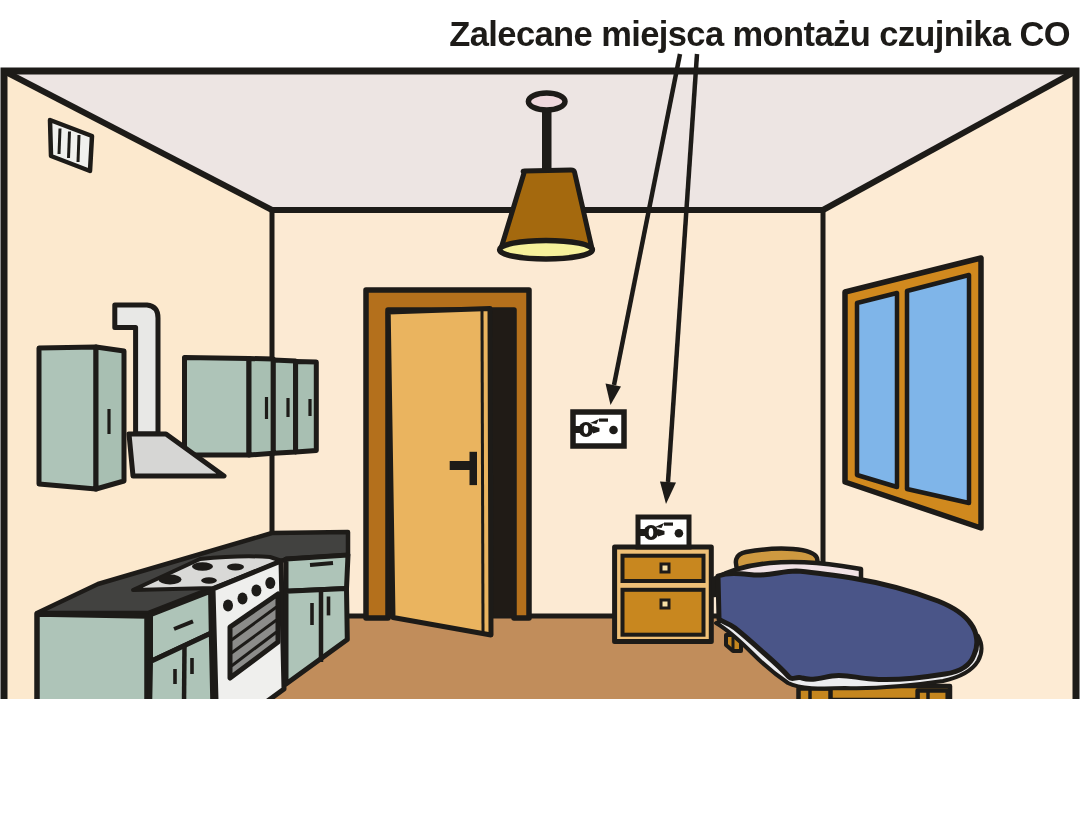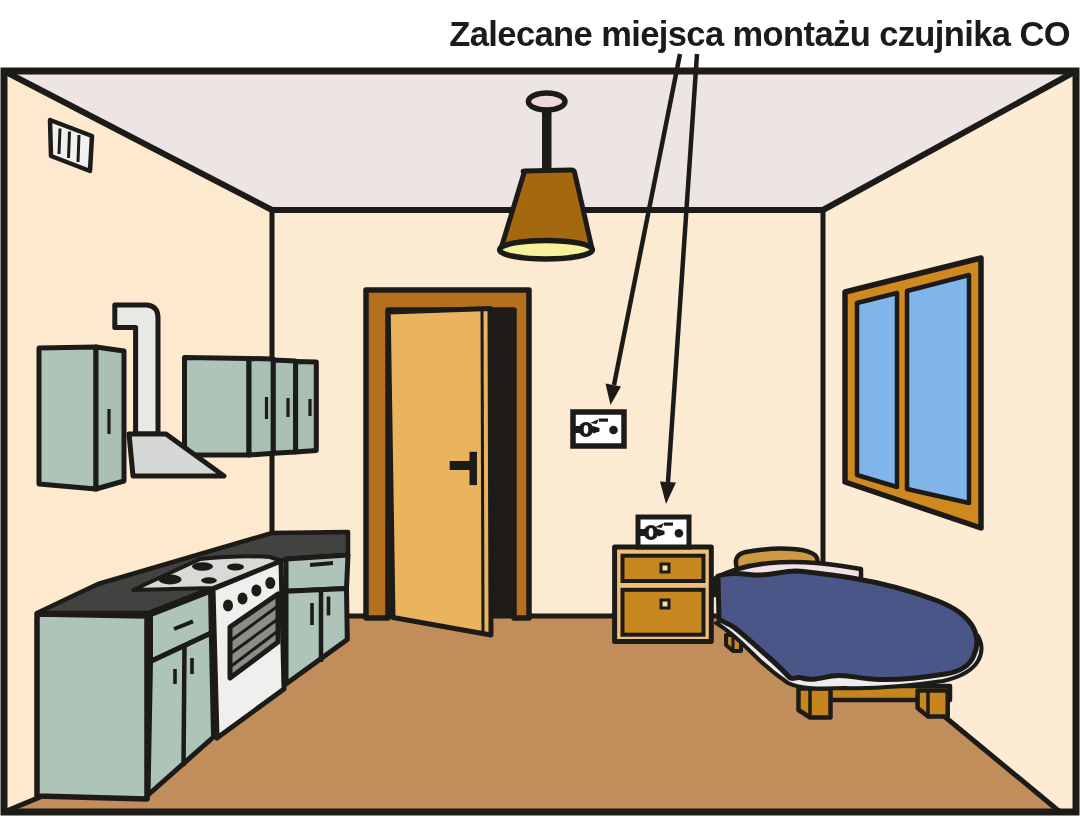--- a/index.html
+++ b/index.html
@@ -1,16 +1,16 @@
 <!DOCTYPE html>
 <html><head>
 <meta charset="utf-8">
 <style>
   html,body{margin:0;padding:0;background:#ffffff;}
-  .page{width:1080px;height:819px;position:relative;font-family:"Liberation Sans",sans-serif;}
+  .page{width:1080px;height:699px;position:relative;font-family:"Liberation Sans",sans-serif;}
 </style>
 </head>
 <body>
 <div class="page">
 <svg width="1080" height="819" viewBox="0 0 1080 819">
 
   <rect x="0" y="0" width="1080" height="819" fill="#ffffff"></rect>
 
   <polygon points="4,71 1076,71 823,210 272,210" fill="#EDE5E3"></polygon>
 

